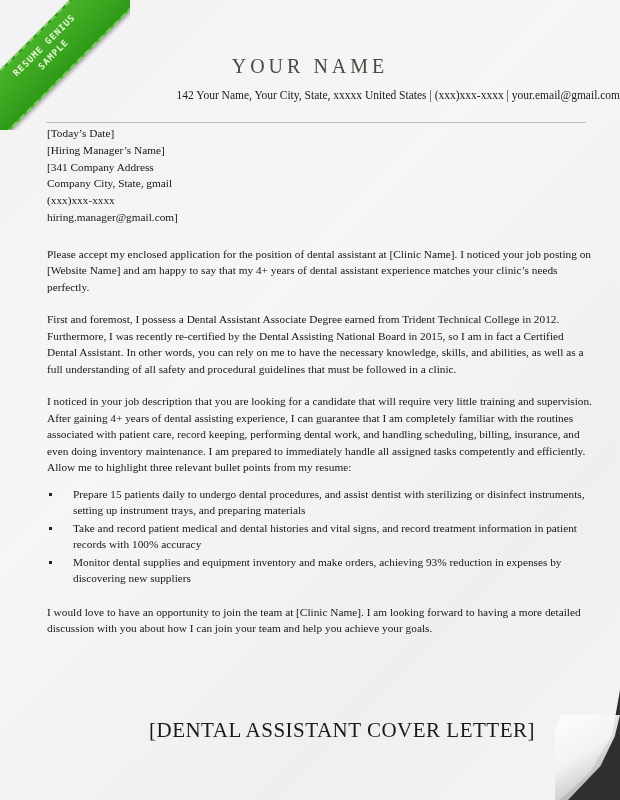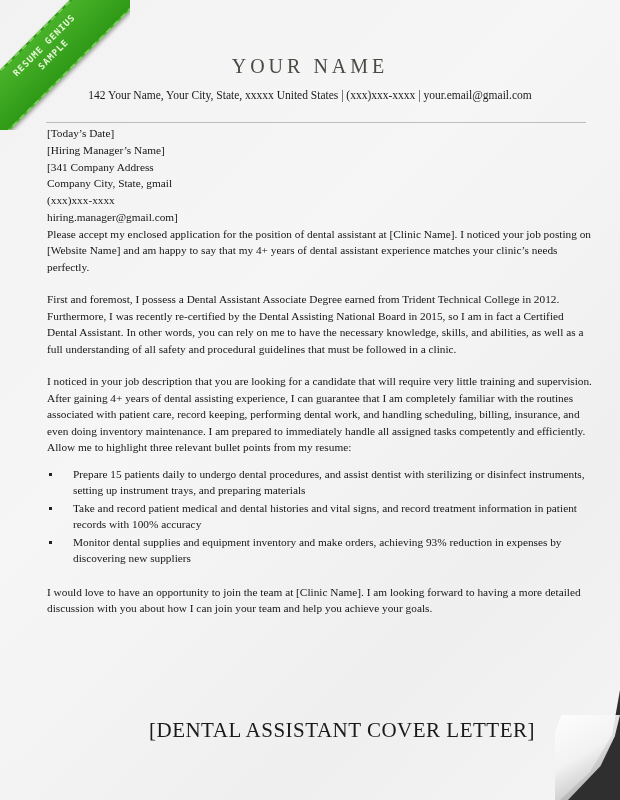--- a/index.html
+++ b/index.html
@@ -33,21 +33,21 @@
     font-family: "DejaVu Sans Mono", monospace; font-size: 9px; font-weight: bold;
     line-height: 13px; letter-spacing: 1px; padding-top: 6px;
     box-sizing: content-box;
   }
   .ribbon span { display: block; }
   .name {
     position: absolute; left: 0; width: 620px; top: 55px; text-align: center;
     font-size: 20px; letter-spacing: 4px; color: #4a4a44; font-weight: normal;
   }
   .contact {
-    position: absolute; left: 0; width: 620px; top: 89px; text-align: center;
+    position: absolute; left: 0; width: 620px; top: 89px; text-align: right;
     font-size: 11.5px; color: #1a1a1a;
   }
   .rule {
     position: absolute; left: 46px; top: 122px; width: 540px; height: 1px; background: #bdbdbd;
   }
   .body {
     position: absolute; left: 47px; top: 125px; width: 548px;
     font-size: 11.3px; line-height: 16.5px; color: #161616;
   }
   .body p { margin: 0 0 16px 0; }
@@ -73,21 +73,21 @@
       <span>RESUME GENIUS</span>
       <span>SAMPLE</span>
     </div>
   </div>
 
   <div class="name">YOUR NAME</div>
   <div class="contact">142 Your Name, Your City, State, xxxxx United States | (xxx)xxx-xxxx | your.email@gmail.com</div>
   <div class="rule"></div>
 
   <div class="body">
-    <div class="addr" style="margin-bottom:0;">
+    <div class="addr" style="margin-bottom:20px;">
       <div>[Today’s Date]</div>
       <div>[Hiring Manager’s Name]</div>
       <div>[341 Company Address</div>
       <div>Company City, State, gmail</div>
       <div>(xxx)xxx-xxxx</div>
       <div>hiring.manager@gmail.com]</div>
     </div>
 
     <p>Please accept my enclosed application for the position of dental assistant at [Clinic Name]. I noticed your job posting on [Website Name] and am happy to say that my 4+ years of dental assistant experience matches your clinic’s needs perfectly.</p>
     <p>First and foremost, I possess a Dental Assistant Associate Degree earned from Trident Technical College in 2012. Furthermore, I was recently re-certified by the Dental Assisting National Board in 2015, so I am in fact a Certified Dental Assistant. In other words, you can rely on me to have the necessary knowledge, skills, and abilities, as well as a full understanding of all safety and procedural guidelines that must be followed in a clinic.</p>

